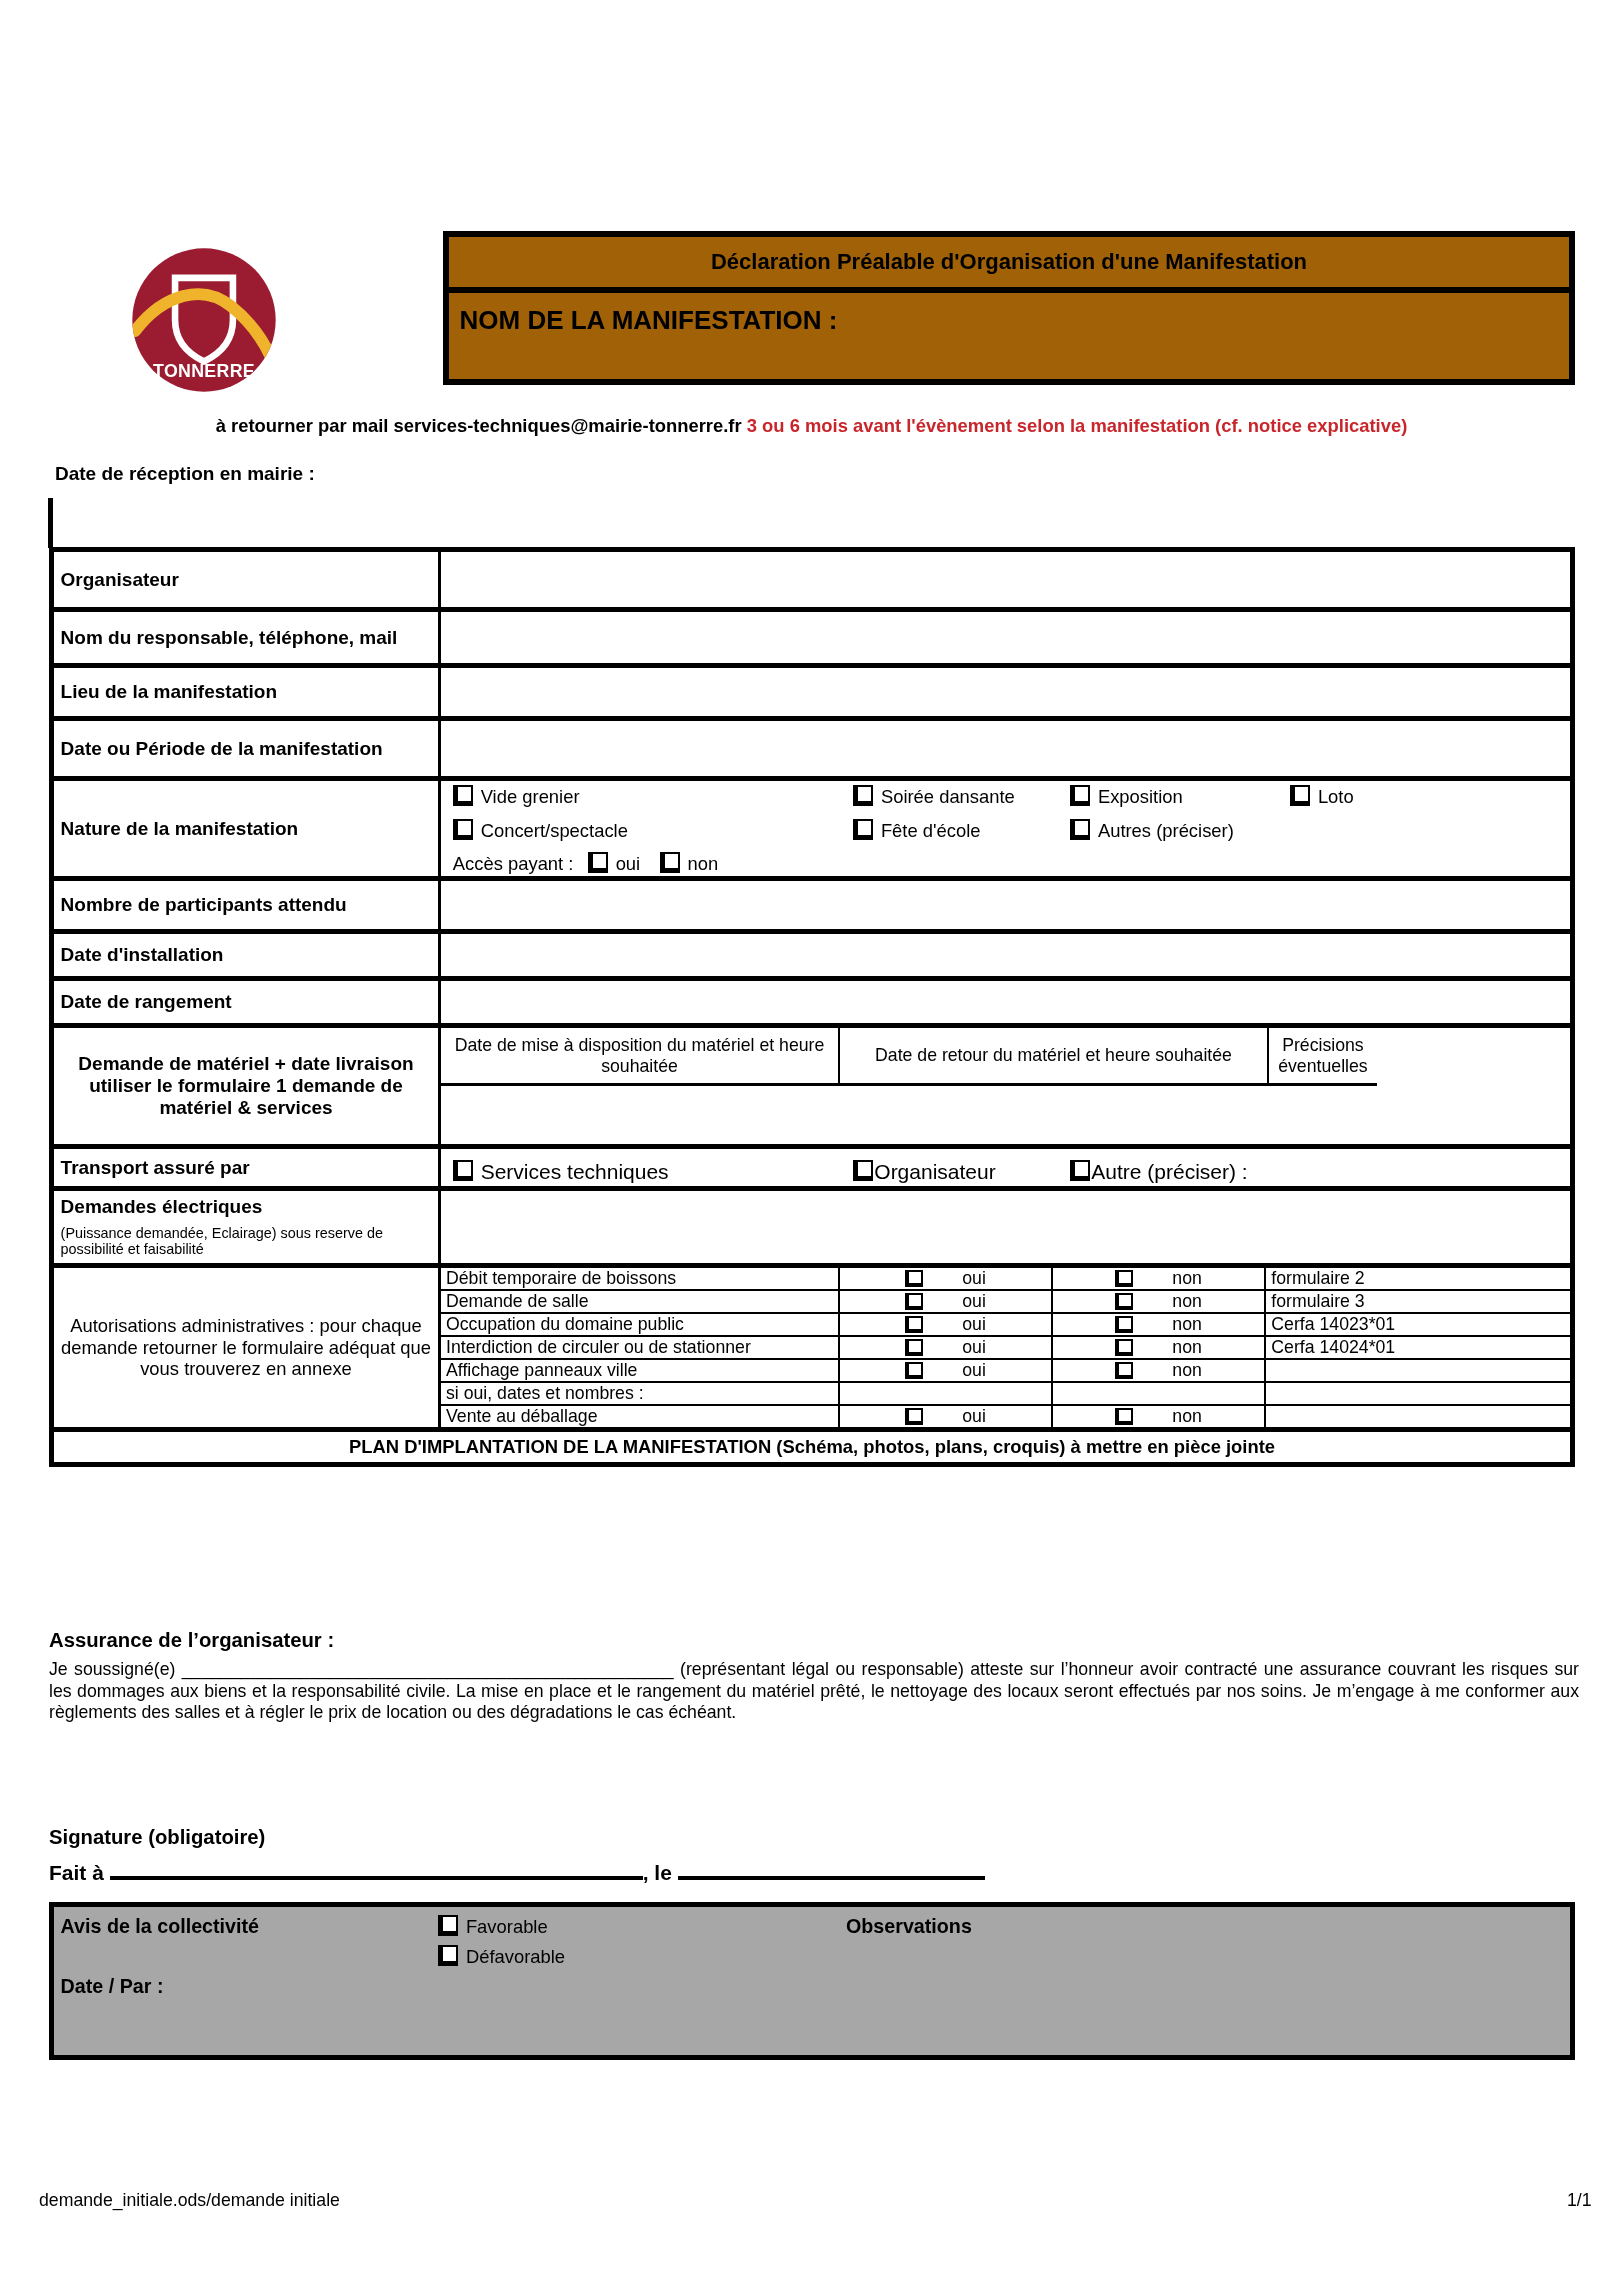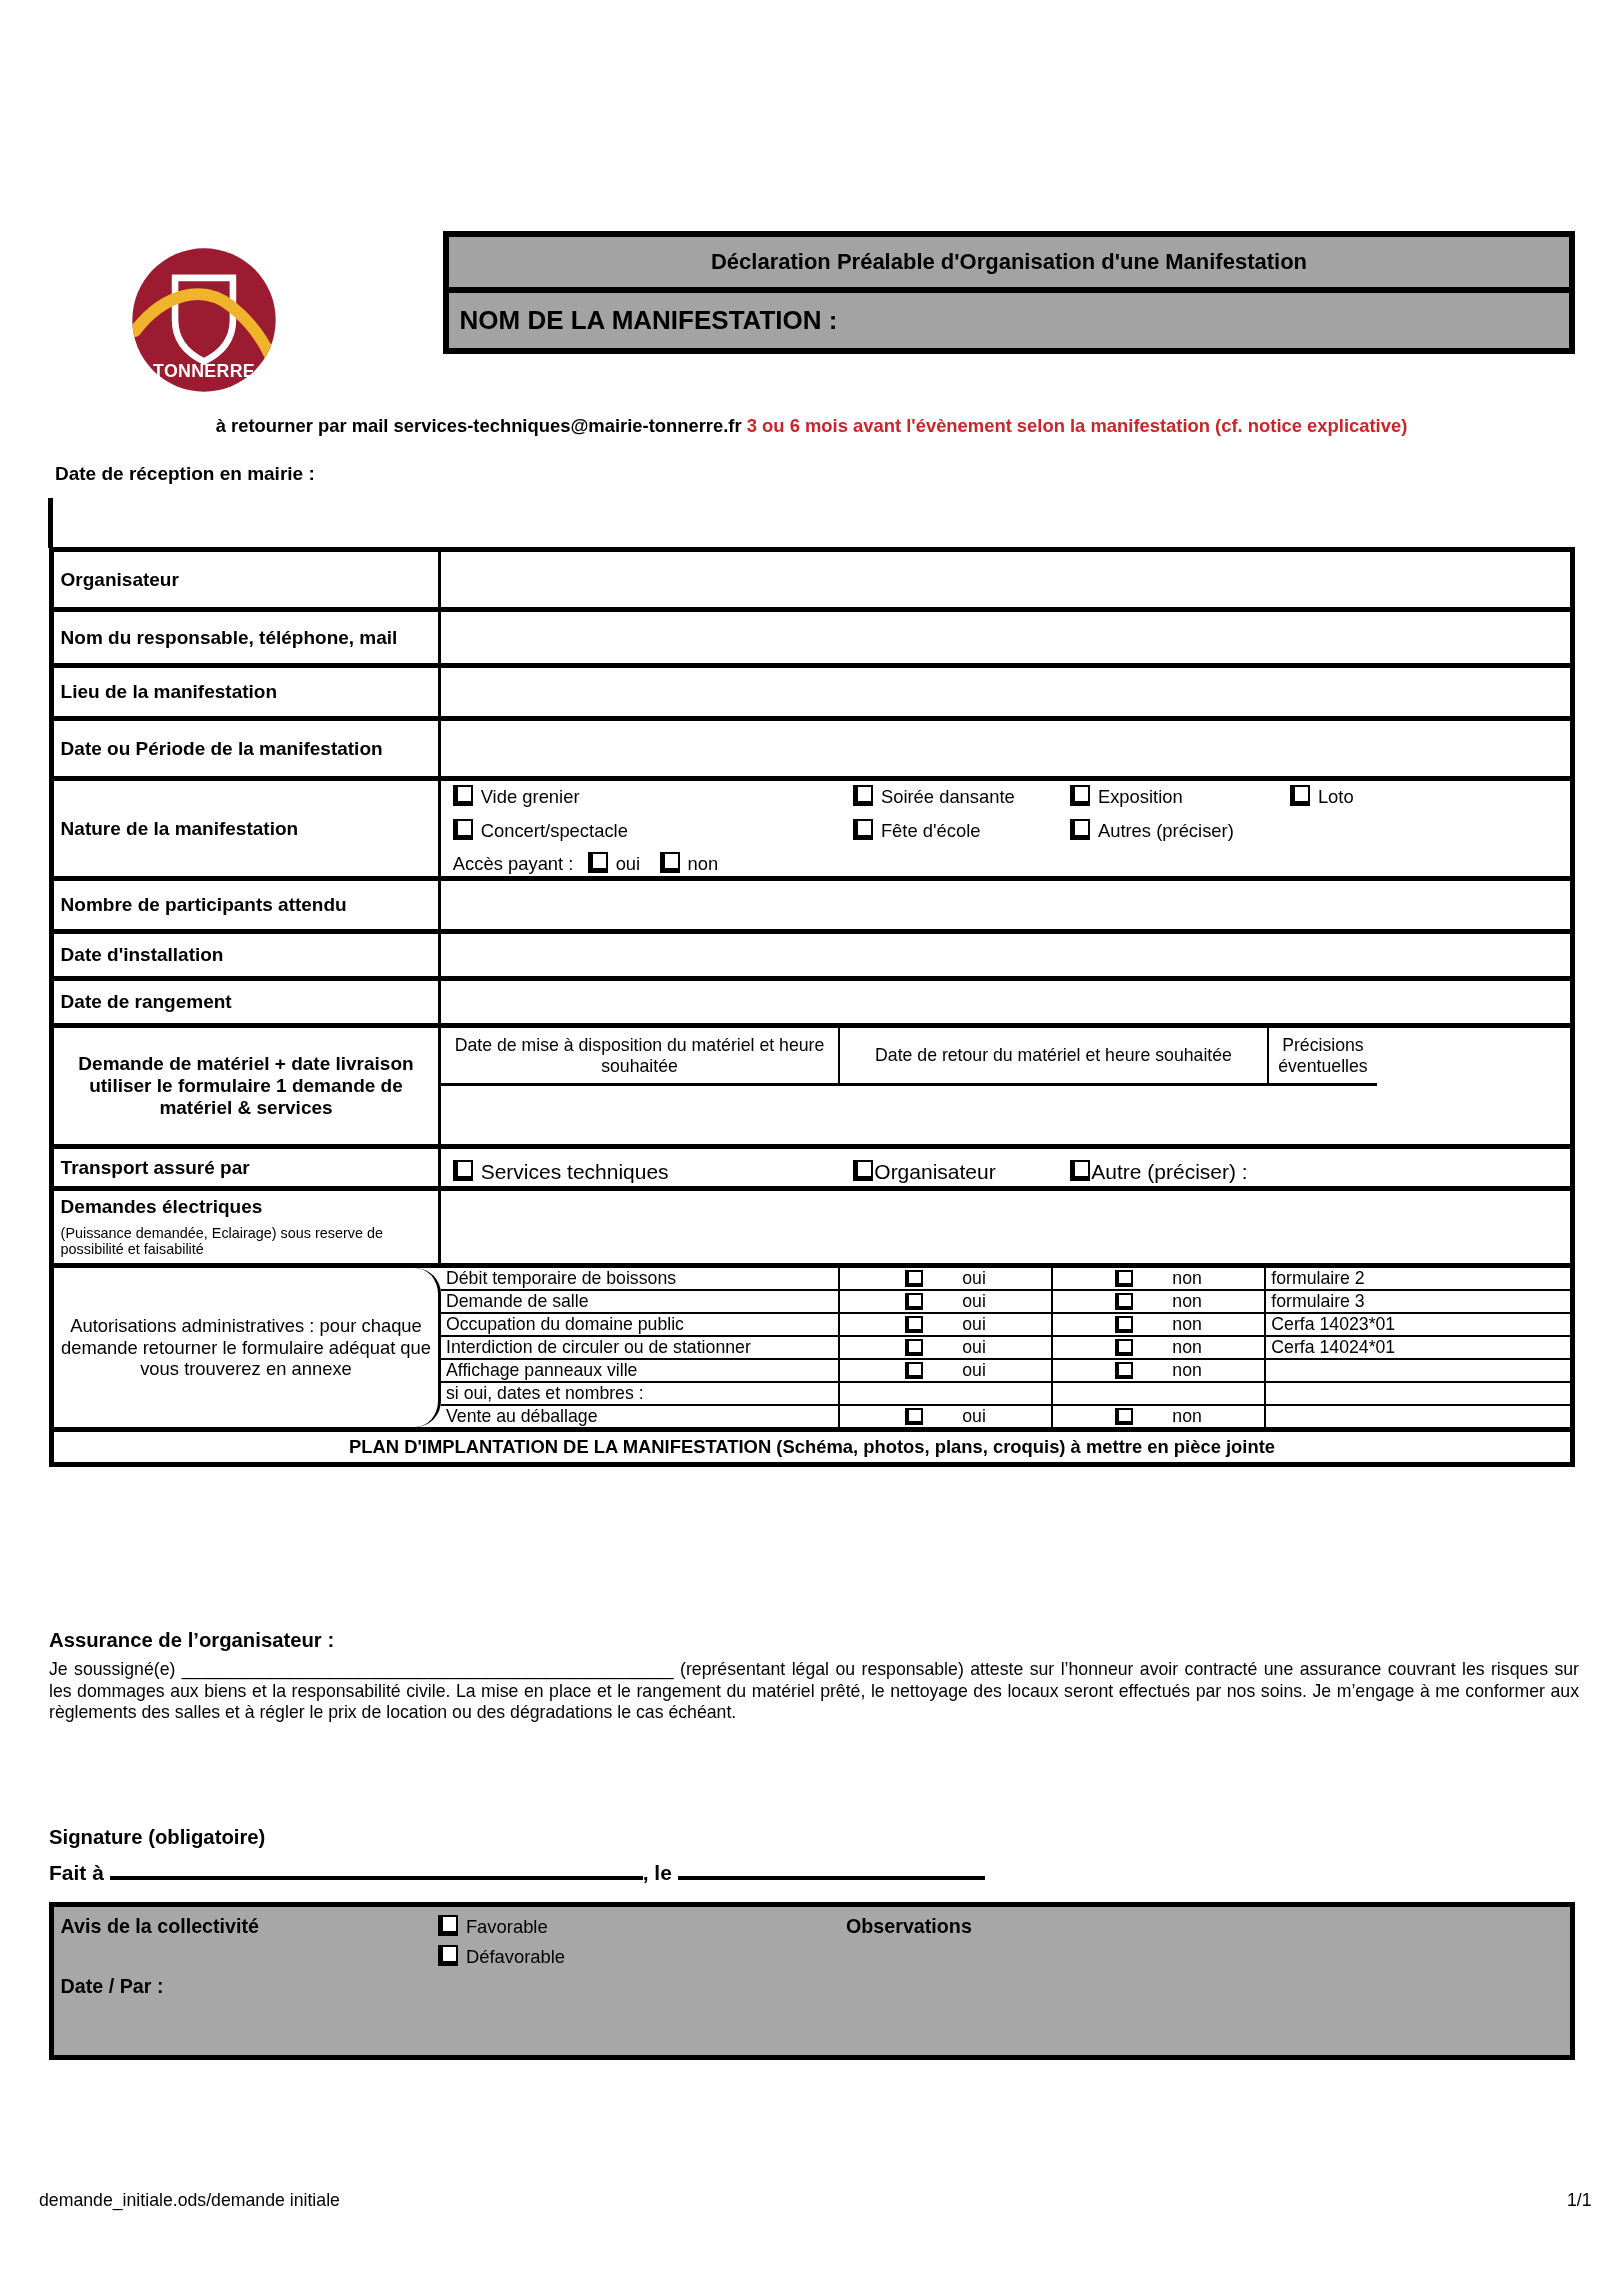--- a/index.html
+++ b/index.html
@@ -4,22 +4,22 @@
 <style>
   html,body{margin:0;padding:0;background:#fff;}
   .page{
     position:relative; width:1623px; height:2273px; background:#ffffff;
     font-family:"Liberation Sans", sans-serif; color:#000; overflow:hidden;
   }
   
   .logo{position:absolute; left:131px; top:247px; width:146px; height:146px;}
   
   .header-box{
-    position:absolute; left:443px; top:231px; width:1132px; height:123px;
-    border:6.6px solid #000; box-sizing:border-box; background:#a3a3a3;
+    position:absolute; left:443px; top:231px; width:1132px; height:154px;
+    border:6.6px solid #000; box-sizing:border-box; background:#a16207;
   }
   .header-title-row{
     height:56px; border-bottom:6.6px solid #000; display:flex; align-items:center; justify-content:center;
     font-size:22px; font-weight:bold; box-sizing:border-box;
   }
   .header-name-row{
     height:54px; display:flex; align-items:center; padding-left:10.5px;
     font-size:26px; font-weight:bold; box-sizing:border-box;
   }
   
@@ -67,21 +67,21 @@
   .mat-head .mat-c1,.mat-head .mat-c2,.mat-head .mat-c3{
     display:flex; align-items:center; justify-content:center; text-align:center;
     font-size:17.7px; line-height:20.3px; padding:0 9.2px;
   }
   
   .tr-item{position:absolute; white-space:nowrap; font-size:21px; top:10.5px;}
   
   .elec-cell{flex-direction:column; align-items:flex-start; justify-content:space-between; padding:5.3px 6.6px;}
   .elec-sub{font-size:14.4px; font-weight:normal; line-height:16.4px;}
   
-  .admin-label{font-weight:normal; justify-content:center; text-align:center; font-size:18.4px; line-height:21.7px;border-radius:26px;}
+  .admin-label{font-weight:normal; justify-content:center; text-align:center; font-size:18.4px; line-height:21.7px;}
   .admin-rows{flex:1; display:flex; flex-direction:column;}
   .a-row{display:flex; border-top:2.6px solid #000; box-sizing:border-box; height:27.6px; flex:1;}
   .a-row:first-child{border-top:none;}
   .a-name{width:399px; flex:0 0 399px; border-right:2.6px solid #000; box-sizing:border-box;
           display:flex; align-items:center; padding-left:5px; font-size:17.7px;}
   .a-oui,.a-non{width:213px; flex:0 0 213px; border-right:2.6px solid #000; box-sizing:border-box;
           display:flex; align-items:center; justify-content:center; gap:31.5px; font-size:17.7px;}
   .a-form{flex:1; display:flex; align-items:center; padding-left:5.3px; font-size:17.7px;}
   .plan-row{display:flex; align-items:center; justify-content:center; font-size:18.4px; font-weight:bold;}
   

